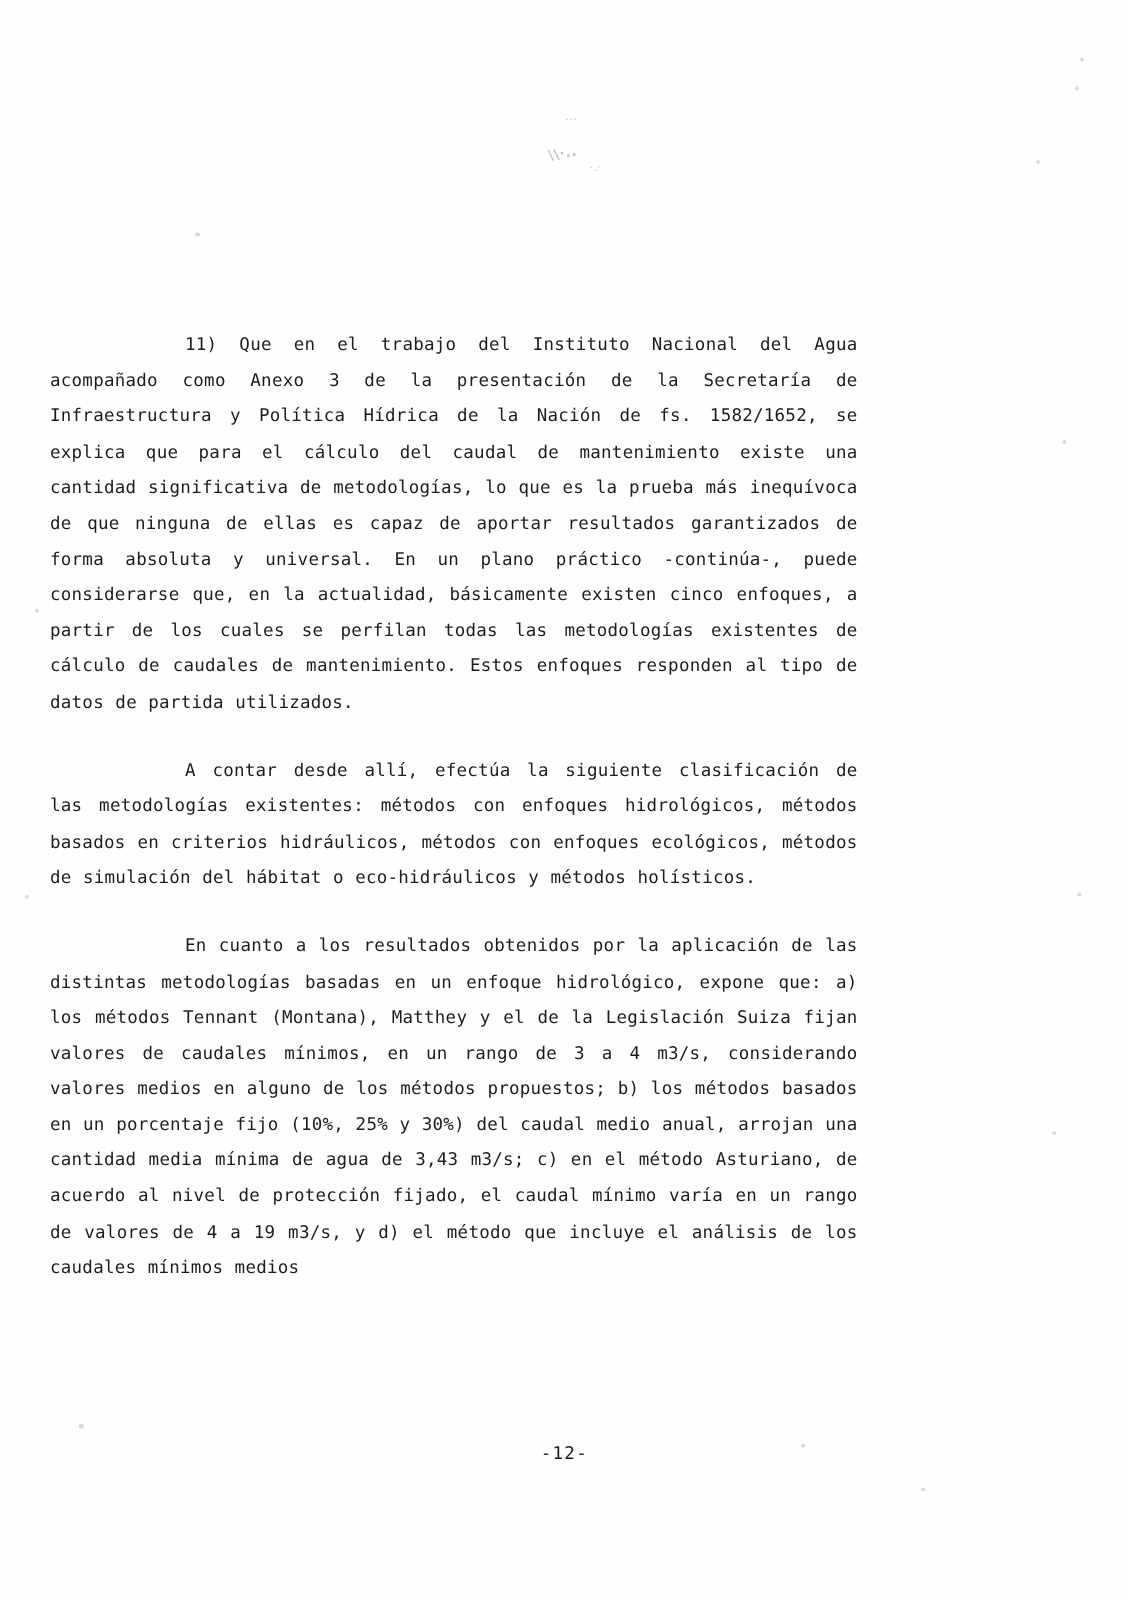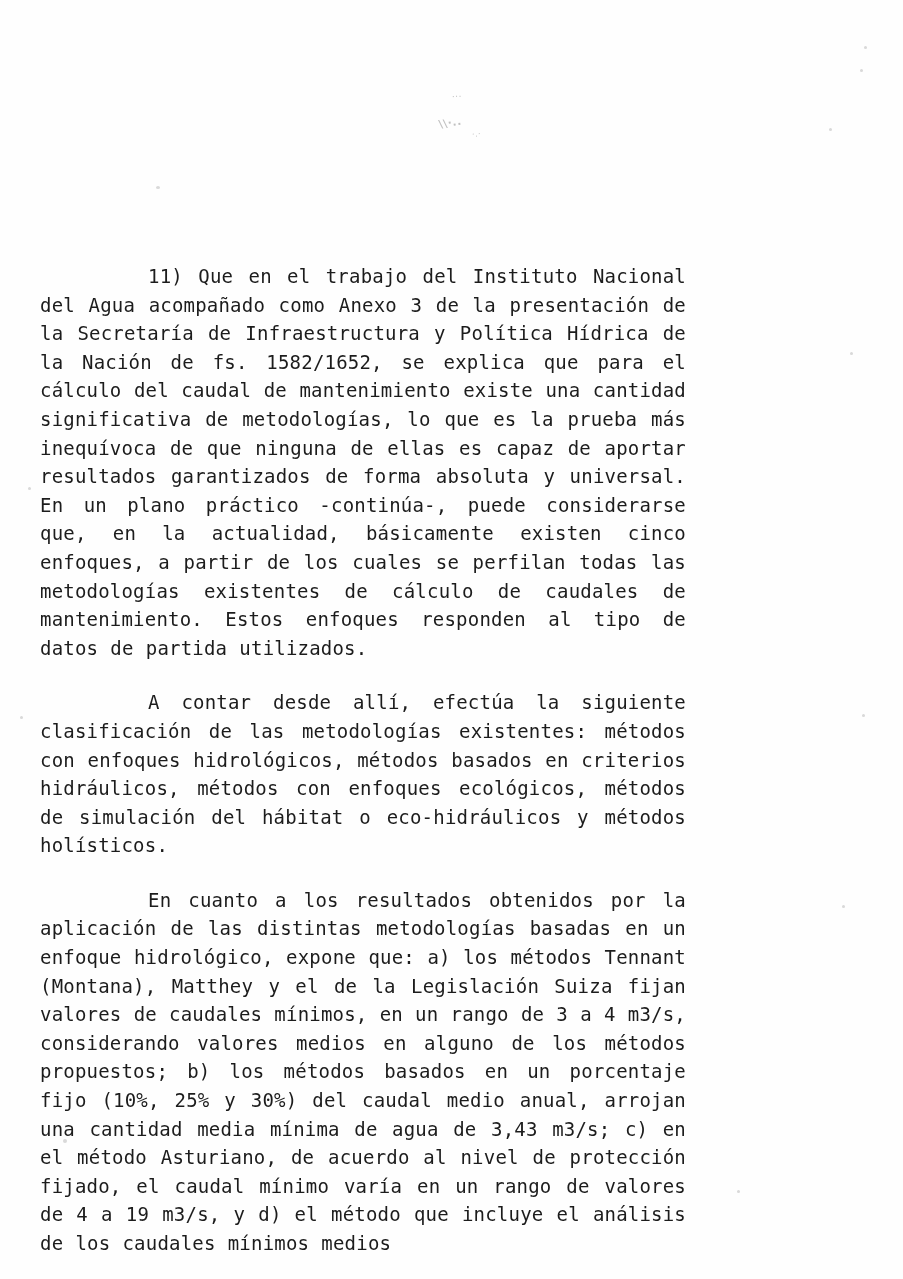--- a/index.html
+++ b/index.html
@@ -45,21 +45,21 @@
   .body-text {
     position: absolute;
     left: 40px;
     top: 262px;
     width: 646px;
   }
   p.para {
     margin: 0 0 26px 0;
     text-align: justify;
     text-align-last: left;
-    font-size: 19px;
+    font-size: 14px;
     line-height: 28.6px;
     letter-spacing: .2px;
     word-spacing: .5px;
     text-indent: 108px;
   }
   p.para:last-child { margin-bottom: 0; }
 
   .folio {
     position: absolute;
     left: 0;
@@ -94,13 +94,14 @@
     <span class="s2">\\·..</span>
     <span class="s3">·.·</span>
   </div>
 
   <div class="body-text">
     <p class="para">11) Que en el trabajo del Instituto Nacional del Agua acompañado como Anexo 3 de la presentación de  la Secretaría de Infraestructura y Política Hídrica de la Nación de fs. 1582/1652, se explica que para el cálculo del caudal de mantenimiento existe una cantidad significativa de metodologías, lo que es la prueba más inequívoca de que ninguna de ellas es capaz de aportar resultados garantizados de forma absoluta y universal. En un plano práctico -continúa-, puede considerarse que, en la actualidad, básicamente existen cinco enfoques, a partir de los cuales se perfilan todas las metodologías existentes de cálculo de caudales de mantenimiento. Estos enfoques responden al tipo de datos de partida utilizados.</p>
     <p class="para">A contar desde allí, efectúa la siguiente clasificación de las metodologías existentes: métodos con enfoques hidrológicos, métodos basados en criterios hidráulicos, métodos con enfoques ecológicos, métodos de simulación del hábitat o eco-hidráulicos y métodos holísticos.</p>
     <p class="para">En cuanto a los resultados obtenidos por la aplicación de las distintas metodologías basadas en un enfoque hidrológico, expone que: a) los métodos Tennant (Montana), Matthey y el de la Legislación Suiza fijan valores de caudales mínimos, en un rango de 3 a 4 m3/s, considerando valores medios en alguno de los métodos propuestos; b) los métodos basados en un porcentaje fijo (10%, 25% y 30%) del caudal medio anual, arrojan una cantidad media mínima de agua de 3,43 m3/s; c) en el método Asturiano, de acuerdo al nivel de protección fijado, el caudal mínimo varía en un rango de valores de 4 a 19 m3/s, y d) el método que incluye el análisis de los caudales mínimos medios</p>
   </div>
 
+  <div class="folio">-12-</div>
 </div>
 
 </body></html>

